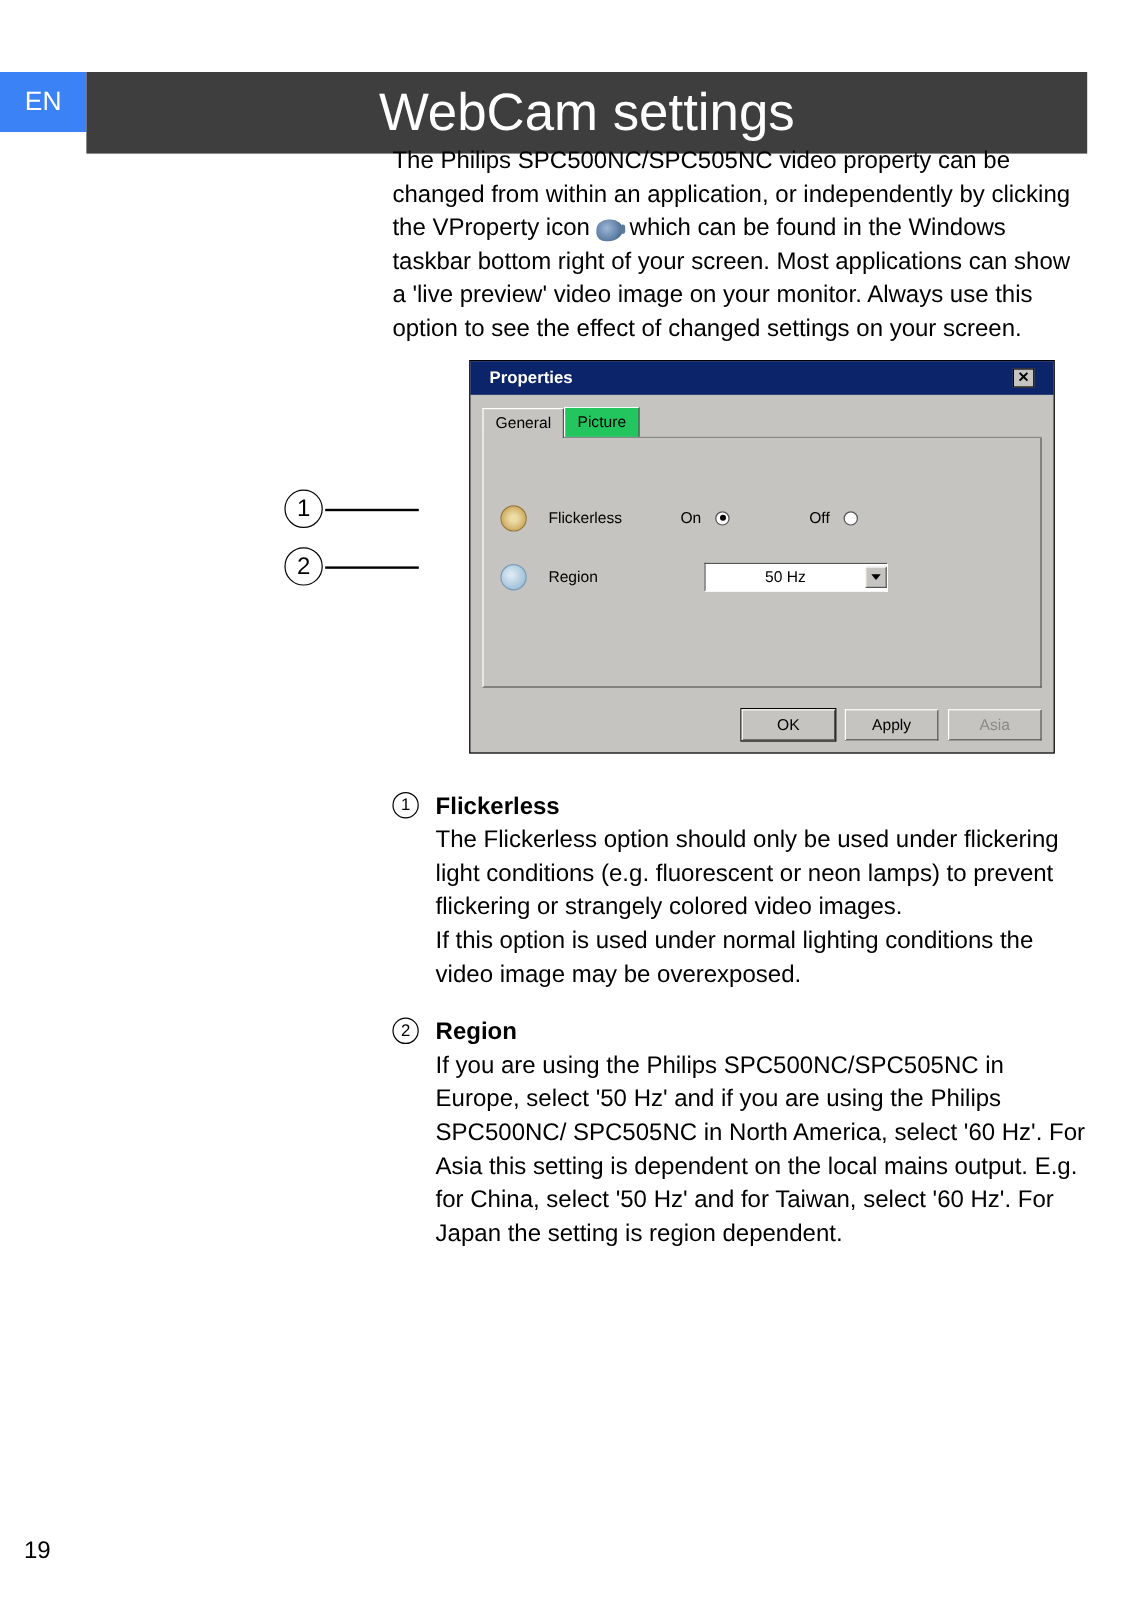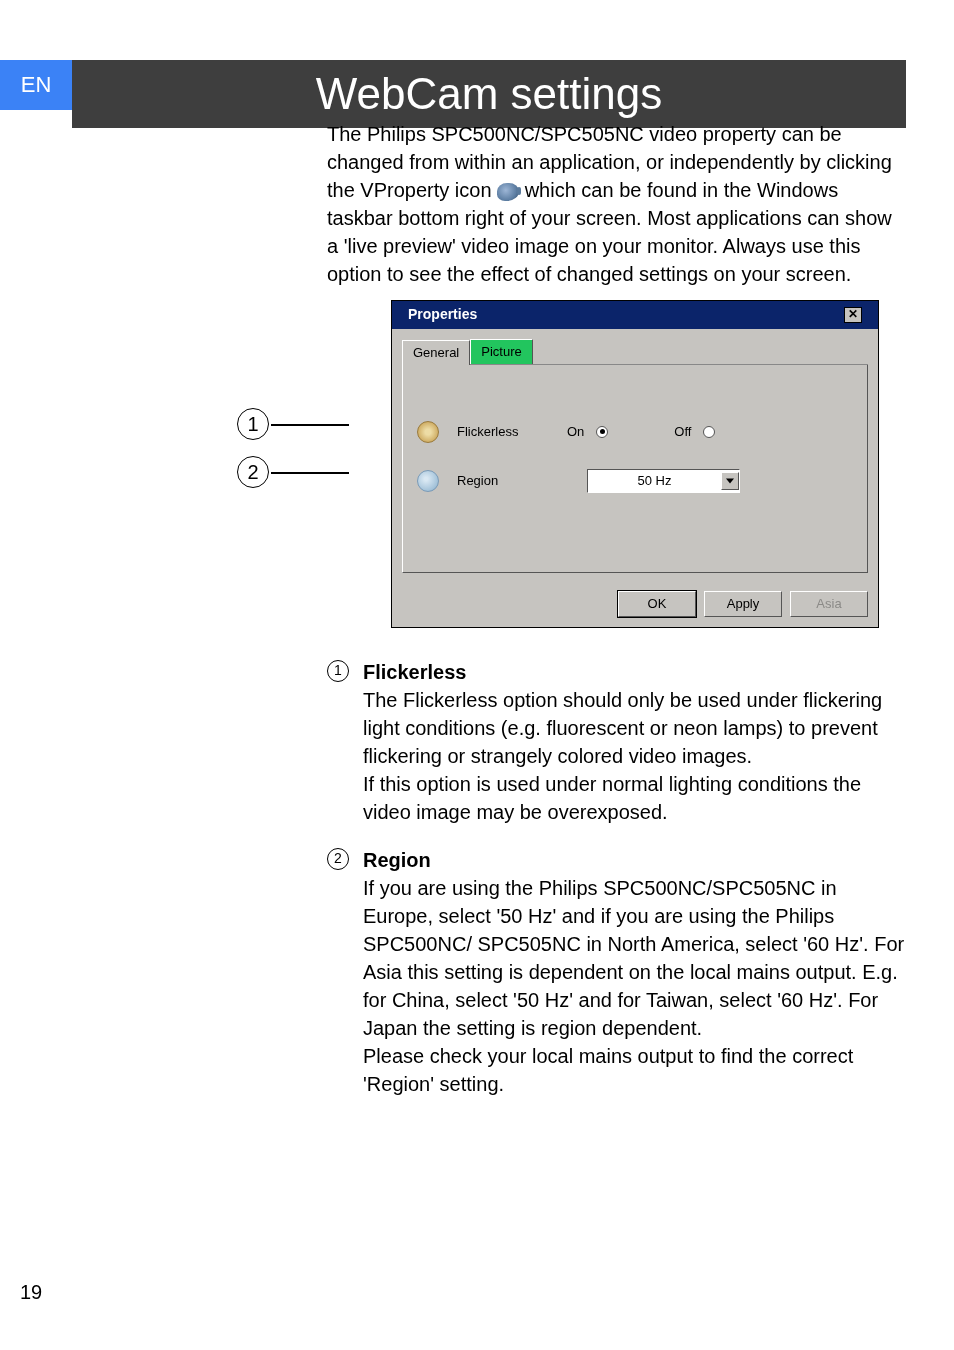--- a/index.html
+++ b/index.html
@@ -315,19 +315,18 @@
         <b>Flickerless</b><br>
         <span>The Flickerless option should only be used under flickering light conditions (e.g. fluorescent or neon lamps) to prevent flickering or strangely colored video images.</span><br>
         <span>If this option is used under normal lighting conditions the video image may be overexposed.</span>
       </div>
     </div>
     <div class="desc-item">
       <div class="desc-num">2</div>
       <div class="desc-text">
         <b>Region</b><br>
         <span>If you are using the Philips SPC500NC/SPC505NC in Europe, select '50 Hz' and if you are using the Philips SPC500NC/ SPC505NC in North America, select '60 Hz'. For Asia this setting is dependent on the local mains output. E.g. for China, select '50 Hz' and for Taiwan, select '60 Hz'. For Japan the setting is region dependent.</span><br>
-        <span>Please check your local mains output to find the correct 'Region' setting.</span>
       </div>
     </div>
   </div>
 </div>
 
 <div class="page-num">19</div>
 
 </body></html>

